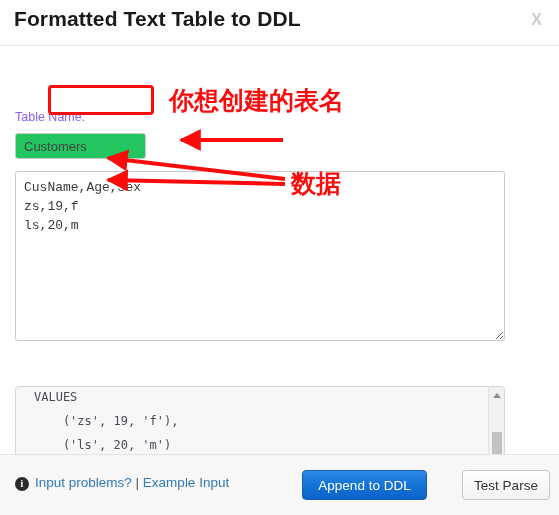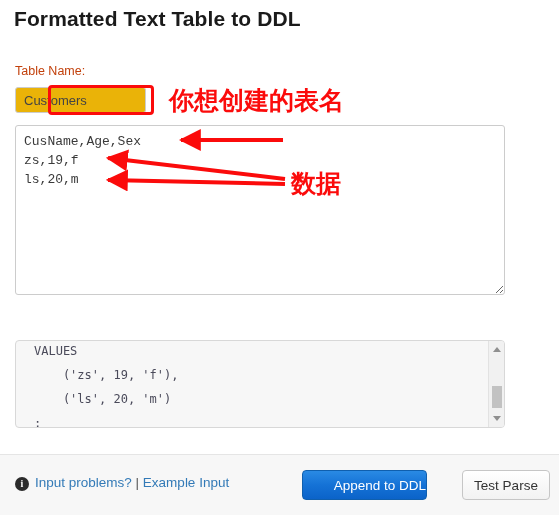--- a/index.html
+++ b/index.html
@@ -12,21 +12,21 @@
     background: #ffffff;
     font-family: "Liberation Sans", sans-serif;
     overflow: hidden;
     position: relative;
   }
   #dialog {
     position: absolute;
     inset: 0;
     background: #ffffff;
     display: flex;
-    flex-direction: row;
+    flex-direction: column;
   }
 
   
   .modal-header {
     position: relative;
     height: 45px;
     border-bottom: 1px solid #e5e5e5;
     flex: 0 0 auto;
   }
   .modal-title {
@@ -58,37 +58,37 @@
     position: relative;
     flex: 1 1 auto;
     padding: 0;
   }
 
   .field-label {
     position: absolute;
     left: 15px;
     top: 64px;
     font-size: 12.5px;
-    color: #c2410c;
+    color: #8b5cf6;
   }
 
   .table-name-input {
     position: absolute;
     left: 15px;
     top: 87px;
     width: 131px;
     height: 26px;
     box-sizing: border-box;
     border: 1px solid #cccccc;
     border-radius: 3px;
     padding: 2px 8px;
     font-size: 13px;
     font-family: "Liberation Sans", sans-serif;
     color: #444444;
-    background: #eab308;
+    background: #22c55e;
     outline: none;
   }
 
   .input-textarea {
     position: absolute;
     left: 15px;
     top: 125px;
     width: 490px;
     height: 170px;
     box-sizing: border-box;
@@ -227,21 +227,20 @@
     padding: 0;
   }
   .btn-primary {
     right: 132px;
     top: 470px;
     width: 125px;
     height: 30px;
     background: linear-gradient(to bottom, #2a8ae4 0%, #1572d6 50%, #0b63c9 100%);
     border: 1px solid #0f5fae;
     color: #ffffff;
-    text-align: right;
   }
   .btn-default {
     right: 9px;
     top: 470px;
     width: 88px;
     height: 30px;
     background: linear-gradient(to bottom, #ffffff 0%, #f2f2f2 100%);
     border: 1px solid #c6c6c6;
     color: #333333;
   }

